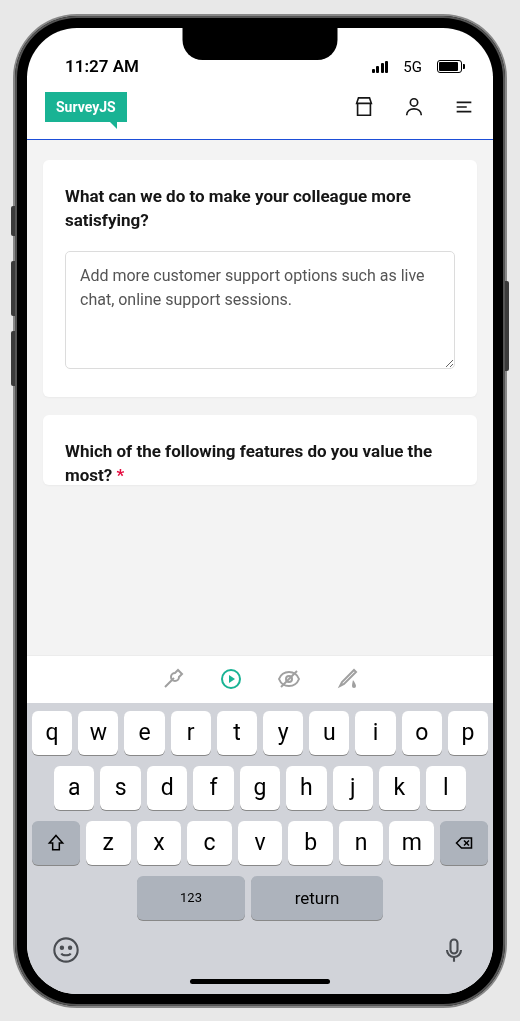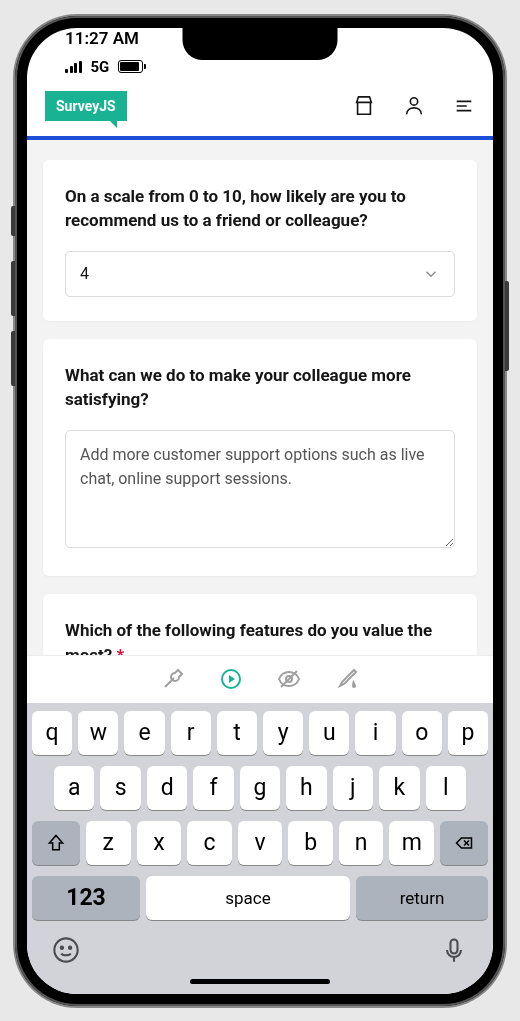--- a/index.html
+++ b/index.html
@@ -45,42 +45,41 @@
       transform: translateX(-50%);
       width: 155px;
       height: 32px;
       background: #000;
       border-radius: 0 0 20px 20px;
       z-index: 10;
     }
     .status-bar {
       height: 48px;
       display: flex;
-      align-items: flex-start;
+      align-items: flex-end;
       justify-content: space-between;
       padding: 0 28px 0 38px;
       font-weight: 600;
       font-size: 17px;
-      flex-direction: column;
-    }
-    .status-right { display: flex; align-items: center; gap: 9px; font-size: 15px; font-weight: 700; }
+    }
+    .status-right { display: flex; align-items: center; gap: 15px; font-size: 15px; font-weight: 400; }
     .signal-bars { display: flex; align-items: flex-end; gap: 1.5px; height: 12px; }
     .signal-bars span { width: 3px; background: #000; border-radius: 1px; }
     .sb1 { height: 4px; } .sb2 { height: 7px; } .sb3 { height: 10px; } .sb4 { height: 12px; }
     .battery { display: flex; align-items: center; }
     .battery-body { width: 25px; height: 13px; border: 1.5px solid #000; border-radius: 3px; position: relative; }
     .battery-fill { position: absolute; left: 1px; top: 1px; bottom: 1px; width: 19px; background: #000; border-radius: 1px; }
     .battery-tip { width: 2px; height: 5px; background: #000; border-radius: 0 1px 1px 0; margin-left: 1px; }
 
     .app-header {
       height: 64px;
       display: flex;
       align-items: center;
       padding: 0 18px;
-      border-bottom: 4px solid #1d4ed8;
+      border-bottom: 1px solid #1d4ed8;
       background: #fff;
     }
     .logo-badge {
       background: #19b394;
       color: #fff;
       font-weight: 700;
       font-size: 14px;
       padding: 7px 11px;
       position: relative;
     }
@@ -177,21 +176,21 @@
       box-shadow: 0 1px 0 #888;
     }
     .kb-row2 { padding: 0 22px; }
     .key-mod {
       background: #adb3bc;
       width: 48px;
       flex: none;
     }
     .key-mod svg { width: 20px; height: 20px; }
     .kb-row4 { margin-bottom: 8px;}
-    .key-123 { flex: none; width: 108px; background: #adb3bc; font-size: 23px; font-weight: bold; }
+    .key-123 { flex: none; width: 108px; background: #adb3bc; font-size: 13px; }
     .key-space { flex: 1; font-size: 17px; }
     .key-return { flex: none; width: 132px; background: #adb3bc; font-size: 17px; }
     .kb-bottom { display: flex; justify-content: space-between; padding: 8px 20px 0; }
     .emoji-icon, .mic-icon { width: 28px; height: 28px; stroke: #4a4d52; stroke-width: 1.8; fill: none; }
 
     .home-indicator {
       height: 24px;
       display: flex;
       align-items: center;
       justify-content: center;
@@ -242,29 +241,20 @@
           </svg>
         <svg class="hicon" viewBox="0 0 24 24">
             <line x1="4" y1="7" x2="20" y2="7"></line>
             <line x1="4" y1="12" x2="15" y2="12"></line>
             <line x1="4" y1="17" x2="20" y2="17"></line>
           </svg>
       </div>
     </div>
 
     <div class="survey-area">
-      <div class="card">
-        <div class="q-title">On a scale from 0 to 10, how likely are you to recommend us to a friend or colleague?</div>
-        <div class="dropdown">
-          <span class="dropdown-val">4</span>
-          <svg class="chevron-down-icon" viewBox="0 0 24 24">
-              <polyline points="6 9 12 15 18 9"></polyline>
-            </svg>
-        </div>
-      </div>
 
       <div class="card">
         <div class="q-title">What can we do to make your colleague more satisfying?</div>
         <textarea class="textarea" style="">Add more customer support options such as live chat, online support sessions.</textarea>
       </div>
 
       <div class="card card-cut">
         <div class="q-title"><span>Which of the following features do you value the most?</span> <span class="req">*</span></div>
       </div>
     </div>
@@ -328,21 +318,20 @@
         <div class="key key-mod">
           <svg viewBox="0 0 24 24" fill="none" stroke="#000" stroke-width="1.8">
               <path d="M21 6 L9 6 L3 12 L9 18 L21 18 Z"></path>
               <line x1="12" y1="9" x2="18" y2="15"></line>
               <line x1="18" y1="9" x2="12" y2="15"></line>
             </svg>
         </div>
       </div>
       <div class="kb-row kb-row4">
         <div class="key key-123">123</div>
-        <div class="key key-space">space</div>
         <div class="key key-return">return</div>
       </div>
       <div class="kb-bottom">
         <svg class="emoji-icon" viewBox="0 0 24 24">
             <circle cx="12" cy="12" r="10"></circle>
             <circle cx="8.5" cy="10" r="1" fill="#4a4d52"></circle>
             <circle cx="15.5" cy="10" r="1" fill="#4a4d52"></circle>
             <path d="M8 15 C9 17 15 17 16 15"></path>
           </svg>
         <svg class="mic-icon" viewBox="0 0 24 24">

